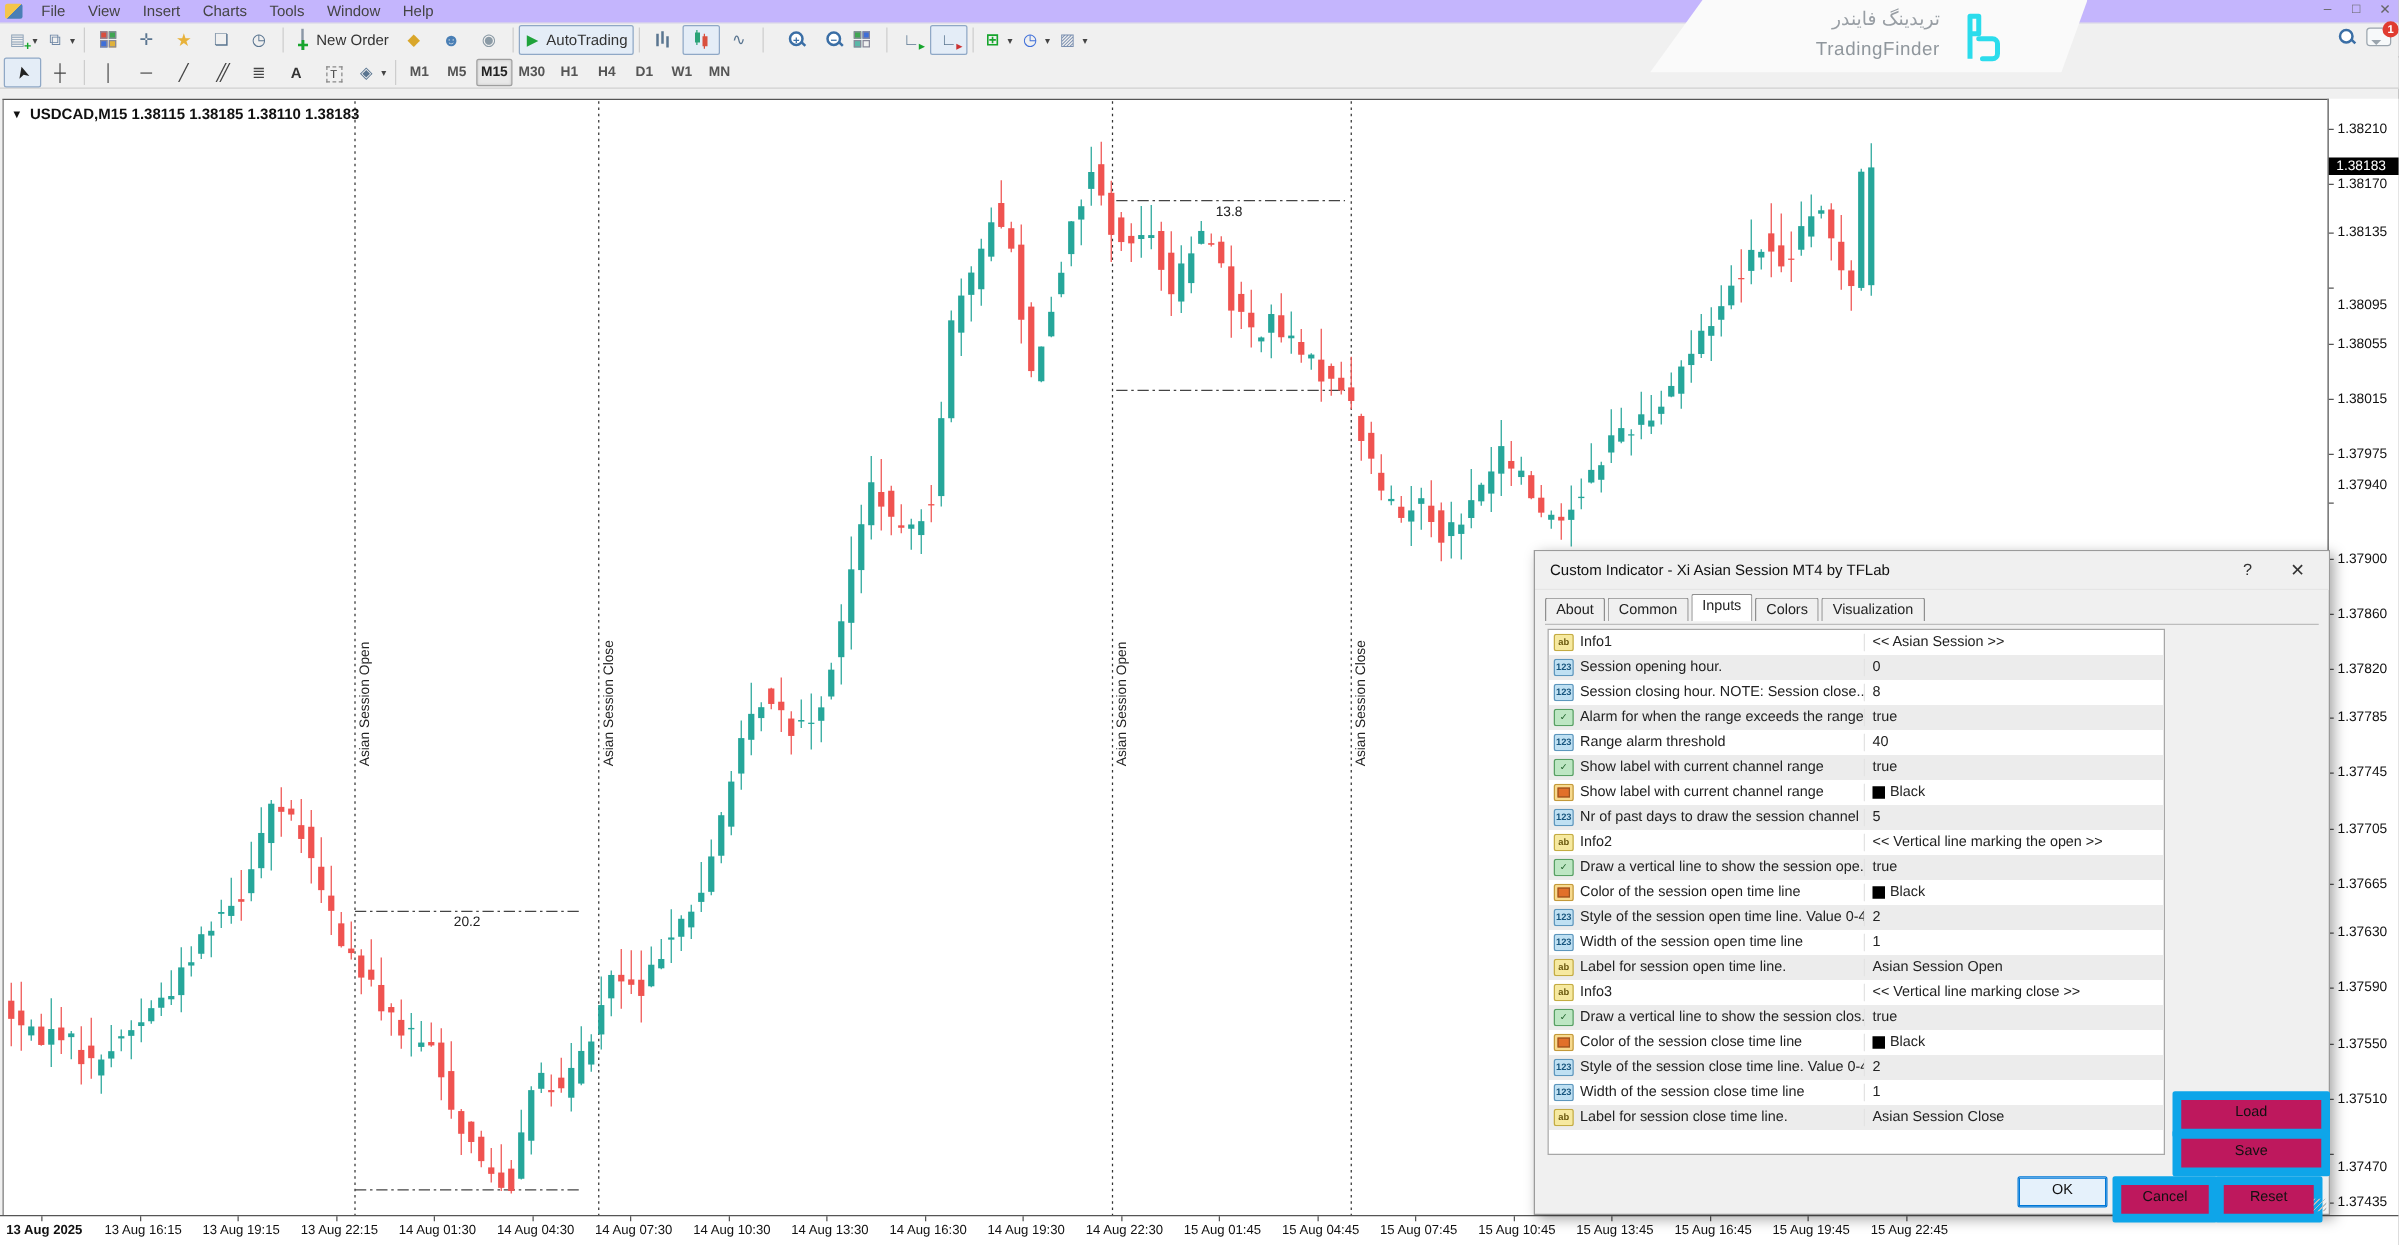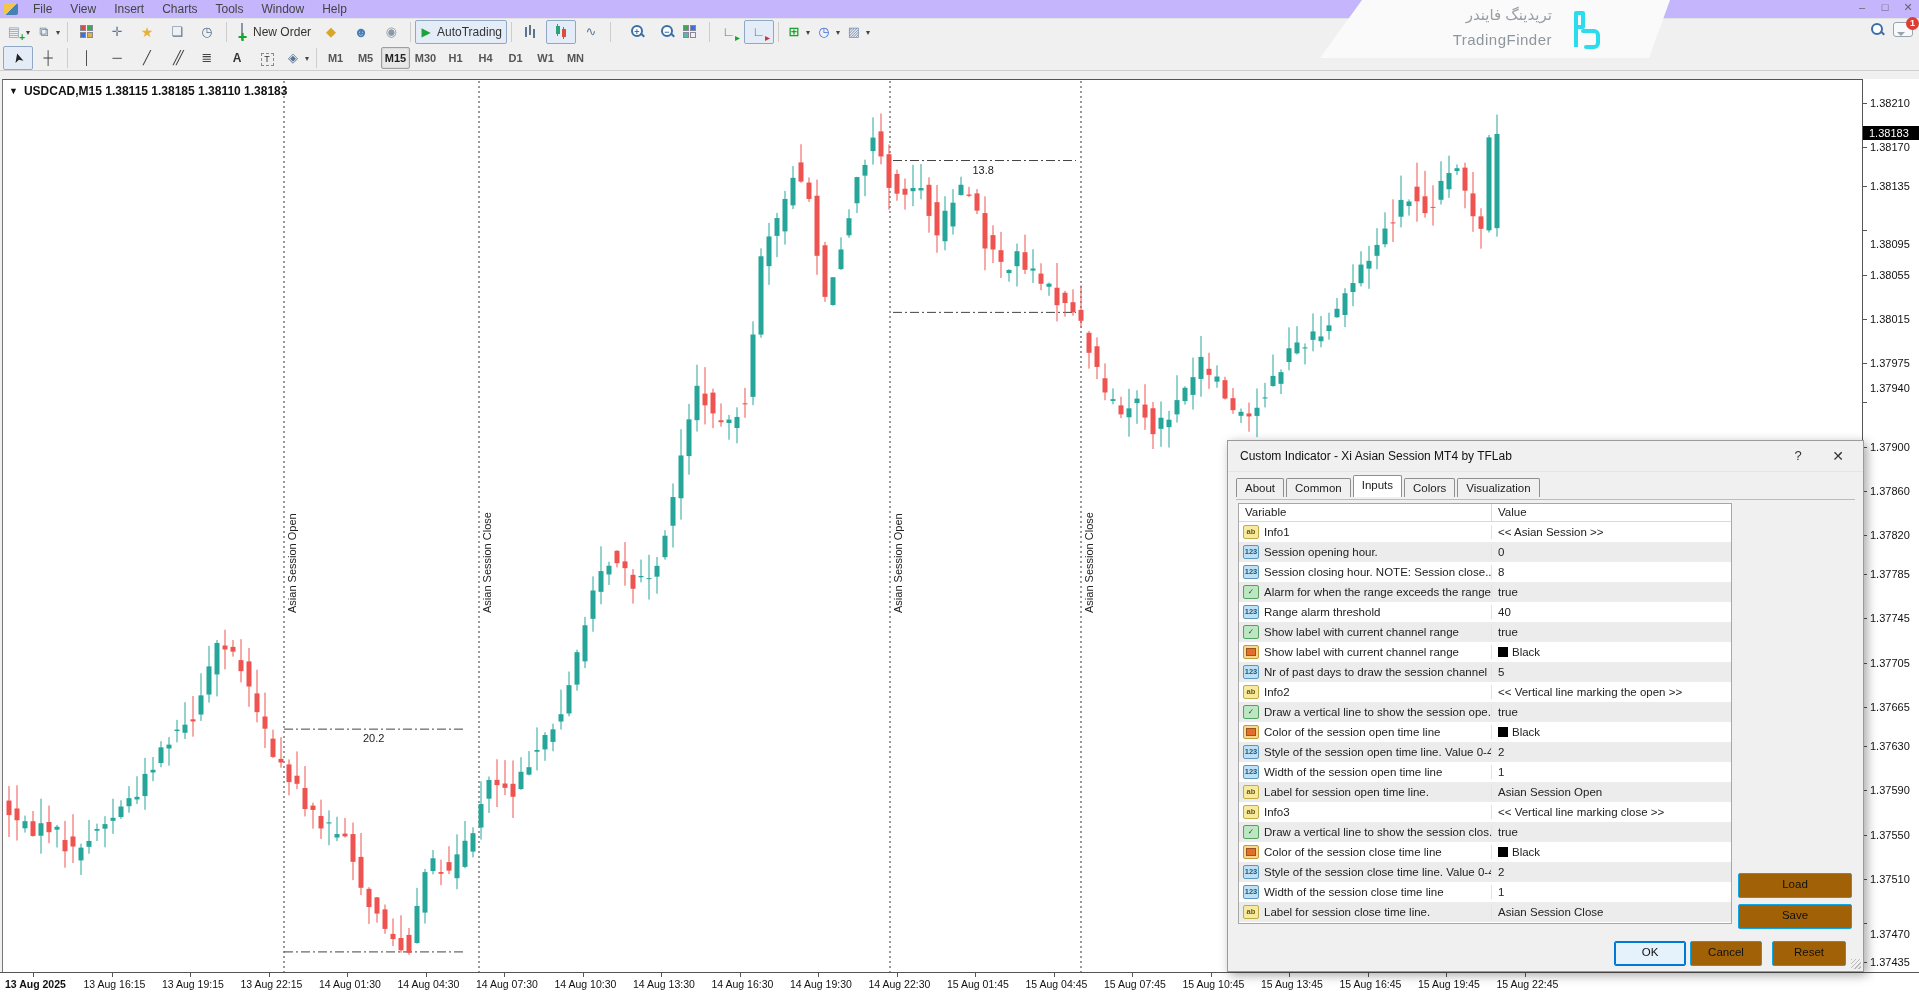--- a/index.html
+++ b/index.html
@@ -83,21 +83,21 @@
   .pt-row.alt{background:#ececec;}
   .pt-cell-var{width:253px;display:flex;align-items:center;gap:5px;padding-left:4px;box-sizing:border-box;border-right:1px solid #e3e3e3;overflow:hidden;white-space:nowrap;}
   .pt-cell-val{flex:1;display:flex;align-items:center;gap:4px;padding-left:6px;overflow:hidden;white-space:nowrap;}
   .rowic{width:14px;height:12px;border-radius:2px;font-size:7.5px;font-weight:bold;text-align:center;line-height:12px;flex:0 0 14px;}
   .rowic.ab{background:#f6e9a0;border:1px solid #c4ac43;color:#6b5a10;}
   .rowic.num{background:#bfe0f2;border:1px solid #5e97bd;color:#18567e;}
   .rowic.bool{background:#bde6c3;border:1px solid #57a063;color:#1c6129;}
   .rowic.color{background:#f6d98e;border:1px solid #c49a3b;position:relative;}
   .rowic.color:after{content:"";position:absolute;left:2px;top:2px;right:2px;bottom:2px;background:#e2702a;border:1px solid #9c5520;}
   .swatch{width:10px;height:10px;background:#000;flex:0 0 10px;}
-  .wbtn{position:absolute;height:23px;background:#a16207;border:1px solid #0ea5e9;border-radius:2px;
+  .wbtn{position:absolute;height:23px;background:#be185d;border:7px solid #0ea5e9;border-radius:2px;
         font-size:11.5px;color:#111;text-align:center;line-height:21px;cursor:default;}
   .wbtn.focus{border:1px solid #0078d7;box-shadow:inset 0 0 0 1px #0078d7;background:#e5f1fb;}
   #grip{position:absolute;right:2px;bottom:2px;width:10px;height:10px;
         background:repeating-linear-gradient(135deg,#bbb 0 1px,transparent 1px 3px);}
 </style>
 </head>
 <body>
 
 <div id="app">
 
@@ -788,24 +788,20 @@
     </div>
     <div id="dlg-tabs">
         <span class="tab">About</span>
         <span class="tab">Common</span>
         <span class="tab active">Inputs</span>
         <span class="tab">Colors</span>
         <span class="tab">Visualization</span>
       </div>
     <div id="tab-underline"></div>
     <div id="param-table">
-      <div class="pt-header">
-        <div class="pt-h-var">Variable</div>
-        <div>Value</div>
-      </div>
       <div id="pt-body">
           <div class="pt-row">
             <div class="pt-cell-var">
               <span class="rowic ab">ab</span>
               <span>Info1</span>
             </div>
             <div class="pt-cell-val">
               <span>&lt;&lt; Asian Session &gt;&gt;</span>
             </div>
           </div>

